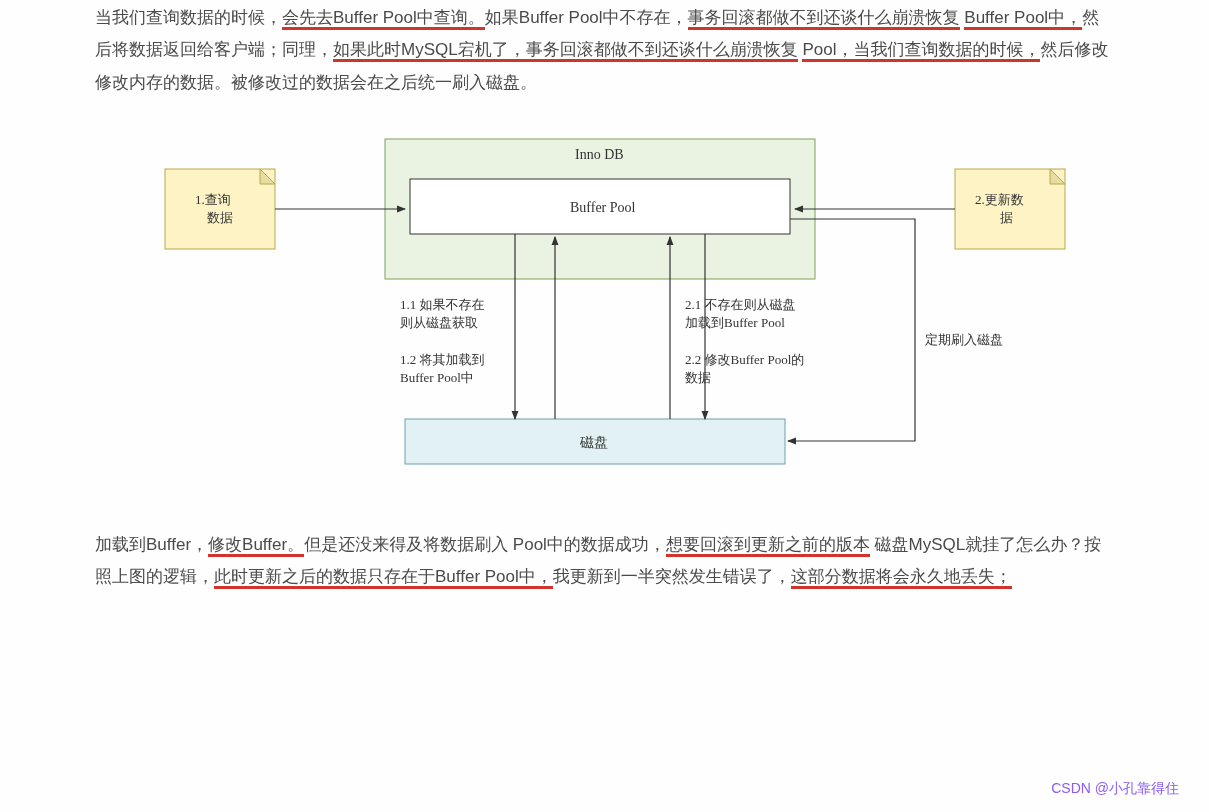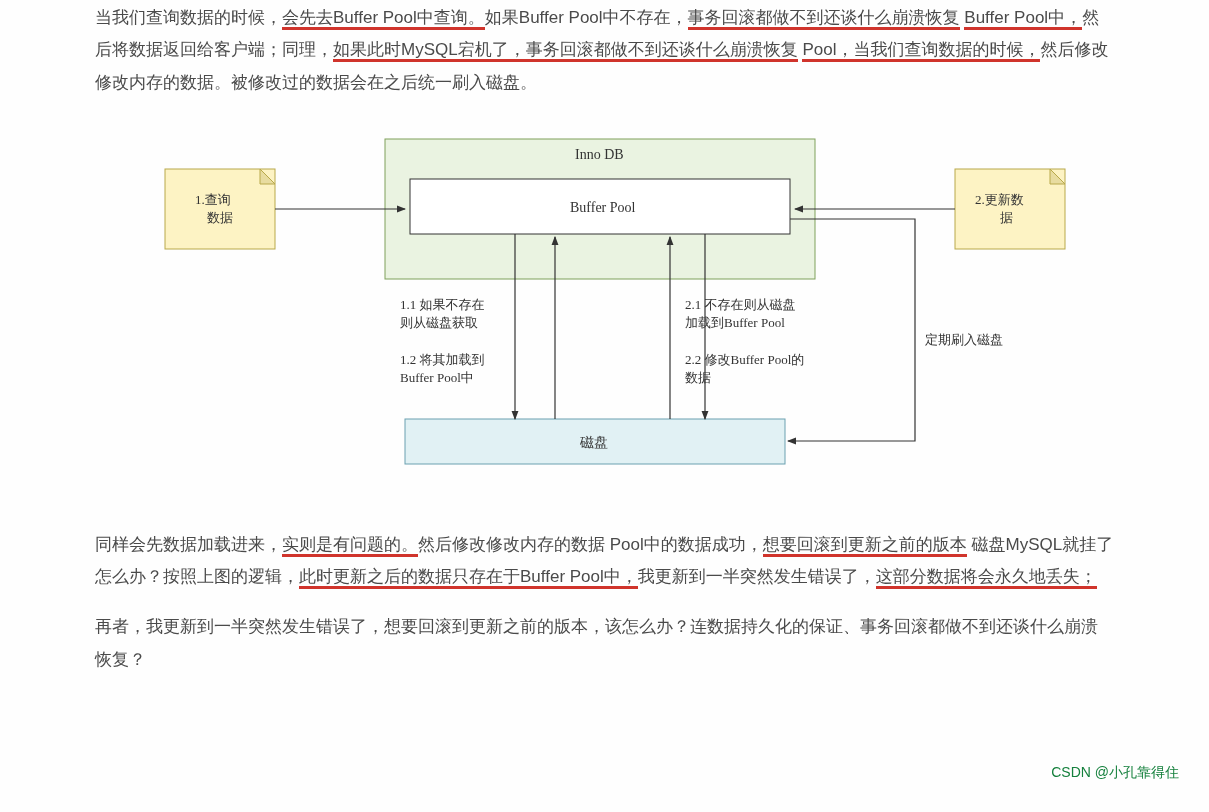--- a/index.html
+++ b/index.html
@@ -70,24 +70,24 @@
       font-size: 13px;
       fill: #333;
     }
     .svg-text-title {
       font-family: "SimSun", serif;
       font-size: 14px;
       fill: #333;
     }
     .watermark {
       position: absolute;
-      bottom: 30px;
+      bottom: 14px;
       right: 30px;
       font-size: 14px;
-      color: #15803d;
+      color: #8b5cf6;
       font-family: "Microsoft YaHei", sans-serif;
     }
     .answer-asterisk { color: #b0b0b0; font-size: 14px; }
     .spacer { height: 12px; }
   </style>
 </head>
 <body>
 
 <div class="content">
   <p class="para">
@@ -155,25 +155,24 @@
       <text class="svg-text" x="560" y="190">2.1 不存在则从磁盘</text>
       <text class="svg-text" x="560" y="208">加载到Buffer Pool</text>
       <text class="svg-text" x="560" y="245">2.2 修改Buffer Pool的</text>
       <text class="svg-text" x="560" y="263">数据</text>
 
       <text class="svg-text" x="800" y="225">定期刷入磁盘</text>
     </svg>
   </div>
 
   <p class="para">
-    <span>同样会先数据加载进来，</span><span class="underline-red">实则是有问题的。</span><span>然后修改修改内存的数据 Pool中的数据成功，</span><span class="underline-red">想要回滚到更新之前的版本</span>
+    <span>加载到Buffer，</span><span class="underline-red">修改Buffer。</span><span>但是还没来得及将数据刷入 Pool中的数据成功，</span><span class="underline-red">想要回滚到更新之前的版本</span>
     <span>磁盘MySQL就挂了怎么办？按照上图的逻辑，</span><span class="underline-red">此时更新之后的数据只存在于Buffer Pool中，</span><span>我更新到一半突然发生错误了，</span><span class="underline-red">这部分数据将会永久地丢失；</span>
   </p>
 
   <div class="spacer"></div>
 
-  <p class="para">再者，我更新到一半突然发生错误了，想要回滚到更新之前的版本，该怎么办？连数据持久化的保证、事务回滚都做不到还谈什么崩溃恢复？</p>
 
   <div class="spacer"></div>
 
 </div>
 
 <div class="watermark">CSDN @小孔靠得住</div>
 
 </body></html>

